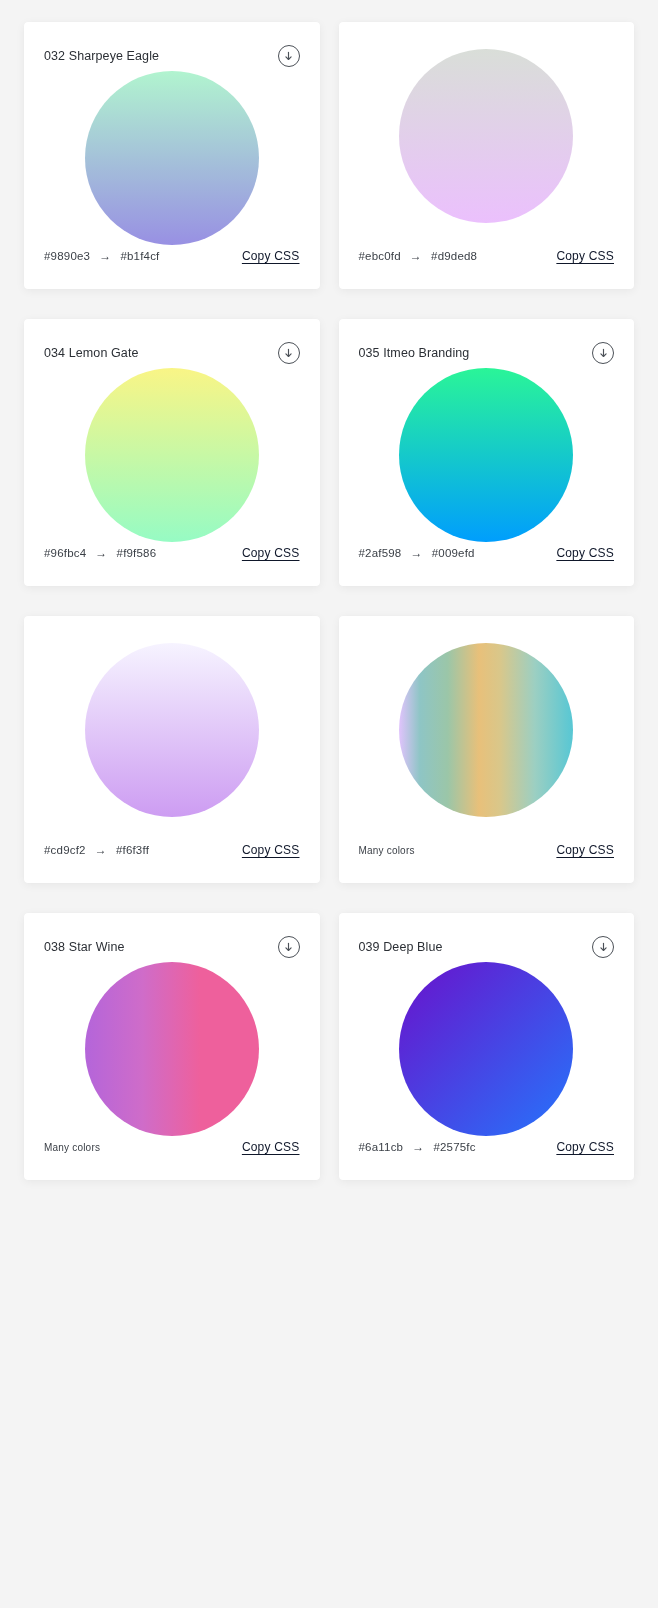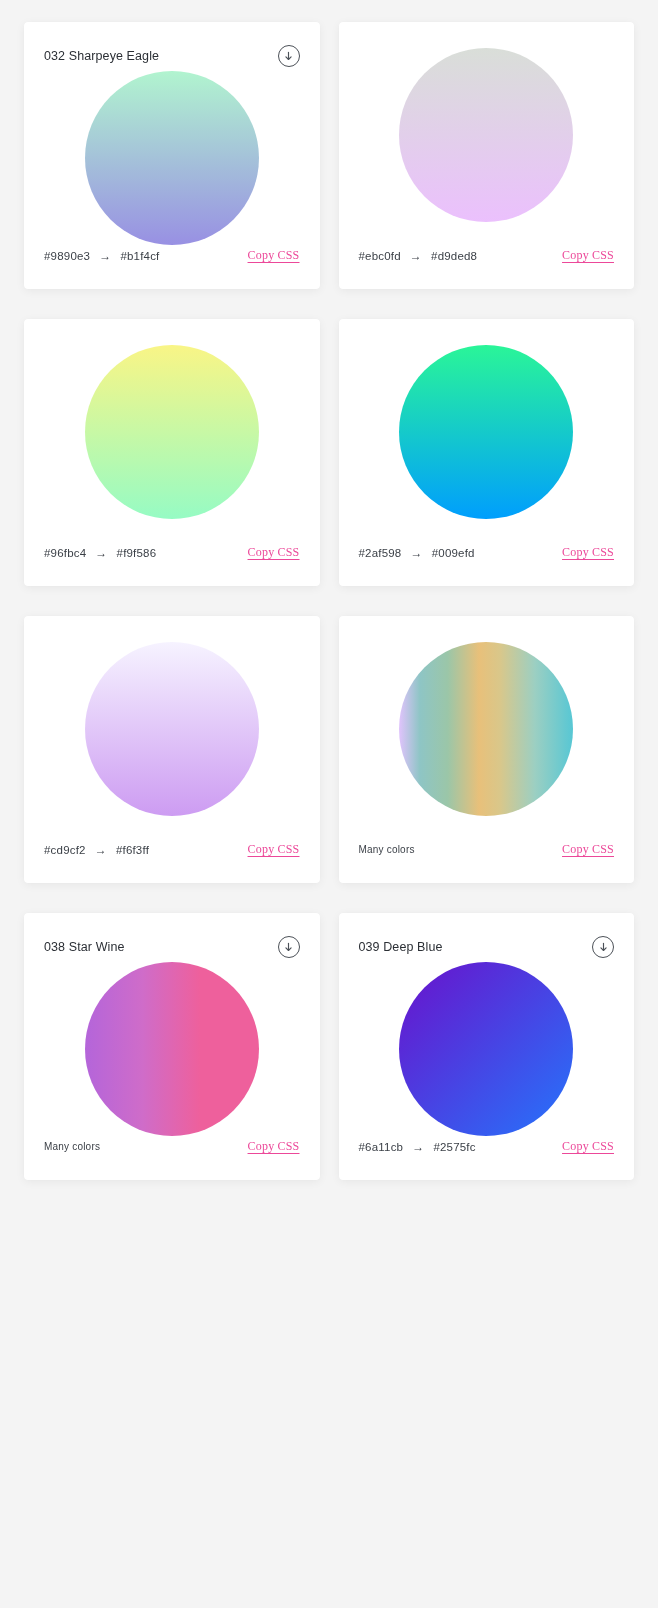--- a/index.html
+++ b/index.html
@@ -97,29 +97,29 @@
     line-height: 1;
   }
   .many-colors {
     font-size: 10px;
     color: #3a3f46;
     letter-spacing: 0.2px;
   }
 
   .copy-css {
     font-size: 12px;
-    color: #ec4899;
+    color: #0f172a;
     letter-spacing: 0.2px;
     text-decoration: underline;
     text-underline-offset: 3px;
     text-decoration-thickness: 1px;
     cursor: pointer;
     background: none;
     border: none;
-    font-family: Liberation Serif, serif;
+    font-family: Liberation Sans, sans-serif;
     padding: 0;
   }
 </style>
 </head>
 <body>
 
 <div class="grid" id="grid">
   <div class="card">
     <div class="card-head">
       <div class="card-title">032 Sharpeye Eagle</div>
@@ -153,35 +153,53 @@
         <span>#ebc0fd</span>
         <span class="hex-arrow">→</span>
         <span>#d9ded8</span>
       </div>
 
       <button class="copy-css">Copy CSS</button>
     </div>
   </div>
 
   <div class="card">
+    <div class="card-head">
+      <div class="card-title">034 Lemon Gate</div>
+      <div class="download-btn">
+        <svg width="11" height="11" viewBox="0 0 11 11" aria-hidden="true">
+          <path d="M5.5 1.4 V8.2" stroke="#4c5158" stroke-width="1.15" fill="none" stroke-linecap="round"></path>
+          <path d="M2.9 5.9 L5.5 8.5 L8.1 5.9" stroke="#4c5158" stroke-width="1.15" fill="none" stroke-linecap="round" stroke-linejoin="round"></path>
+        </svg>
+      </div>
+    </div>
     <div class="swatch-wrap">
       <div class="swatch" style="background: linear-gradient(rgb(249, 245, 134) 0%, rgb(150, 251, 196) 100%);"></div>
     </div>
     <div class="card-foot">
       <div class="hexes">
         <span>#96fbc4</span>
         <span class="hex-arrow">→</span>
         <span>#f9f586</span>
       </div>
 
       <button class="copy-css">Copy CSS</button>
     </div>
   </div>
 
   <div class="card">
+    <div class="card-head">
+      <div class="card-title">035 Itmeo Branding</div>
+      <div class="download-btn">
+        <svg width="11" height="11" viewBox="0 0 11 11" aria-hidden="true">
+          <path d="M5.5 1.4 V8.2" stroke="#4c5158" stroke-width="1.15" fill="none" stroke-linecap="round"></path>
+          <path d="M2.9 5.9 L5.5 8.5 L8.1 5.9" stroke="#4c5158" stroke-width="1.15" fill="none" stroke-linecap="round" stroke-linejoin="round"></path>
+        </svg>
+      </div>
+    </div>
     <div class="swatch-wrap">
       <div class="swatch" style="background: linear-gradient(rgb(42, 245, 152) 0%, rgb(0, 158, 253) 100%);"></div>
     </div>
     <div class="card-foot">
       <div class="hexes">
         <span>#2af598</span>
         <span class="hex-arrow">→</span>
         <span>#009efd</span>
       </div>
 

